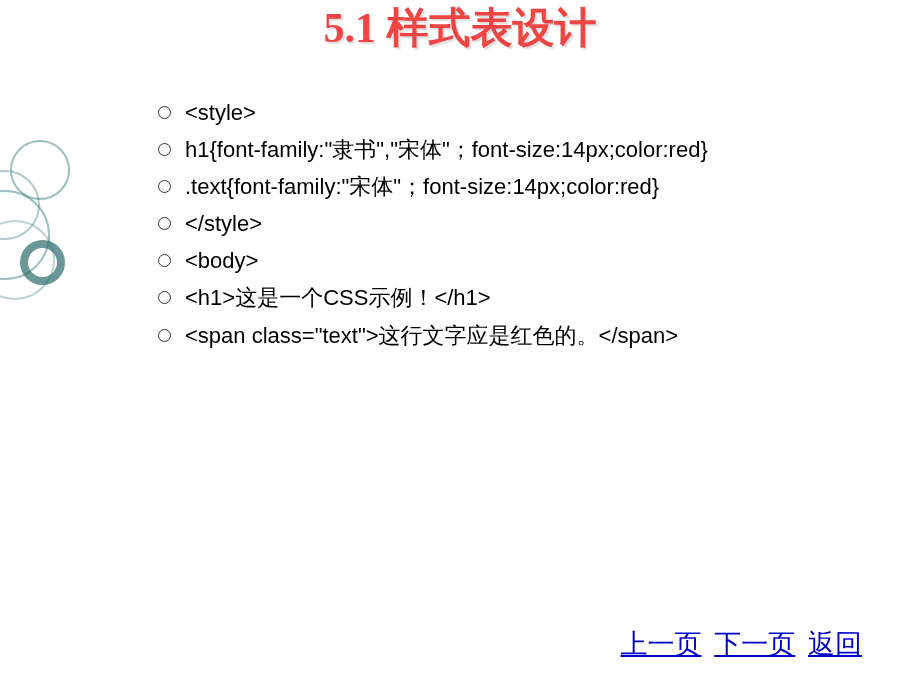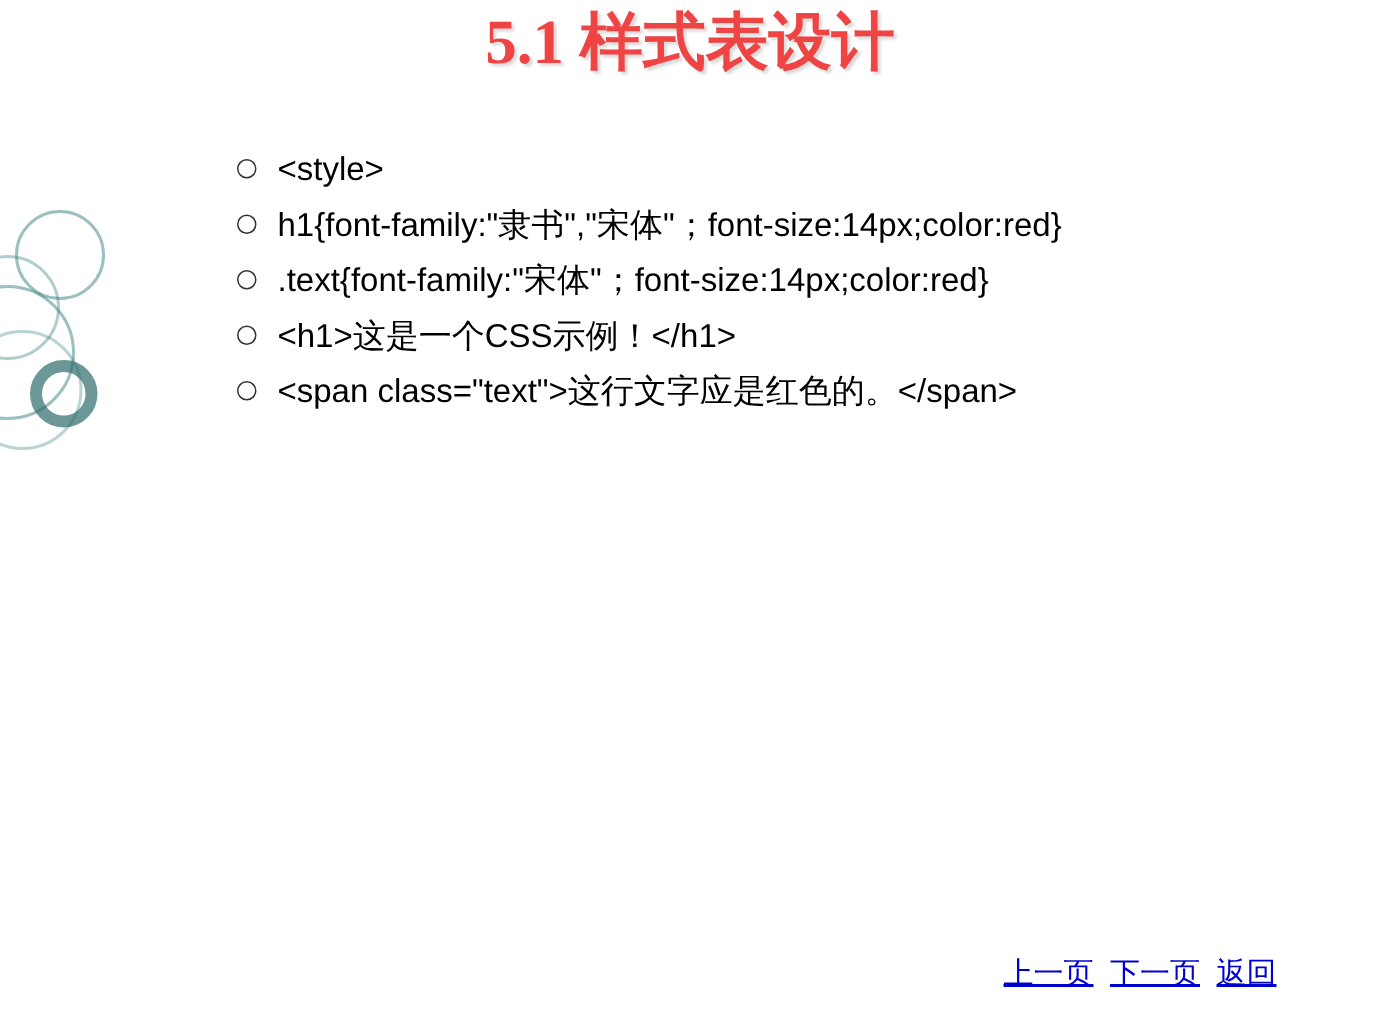--- a/index.html
+++ b/index.html
@@ -63,22 +63,22 @@
       top: 10px;
       width: 11px;
       height: 11px;
       border: 1.5px solid #333;
       border-radius: 50%;
       background: transparent;
     }
     .footer-links {
       position: absolute;
       bottom: 28px;
-      right: 69px;
-      font-size: 20px;
+      right: 58px;
+      font-size: 27px;
       color: #0000cc;
     }
     .footer-links a {
       color: #0000cc;
       text-decoration: underline;
       margin-left: 6px;
       cursor: pointer;
       font-family: "SimSun", "宋体", serif;
     }
   </style>
@@ -92,20 +92,22 @@
   <div class="circle c5"></div>
   <div class="circle c4"></div>
 </div>
 
 <h1 class="slide-title">5.1  样式表设计</h1>
 
 <ul class="content-list">
   <li>&lt;style&gt;</li>
   <li>h1{font-family:"隶书","宋体"；font-size:14px;color:red}</li>
   <li>.text{font-family:"宋体"；font-size:14px;color:red}</li>
+  <li>&lt;/style&gt;</li>
+  <li>&lt;body&gt;</li>
   <li>&lt;h1&gt;这是一个CSS示例！&lt;/h1&gt;</li>
   <li>&lt;span class="text"&gt;这行文字应是红色的。&lt;/span&gt;</li>
 </ul>
 
 <div class="footer-links">
   <a>上一页</a>
   <a>下一页</a>
   <a>返回</a>
 </div>
 

